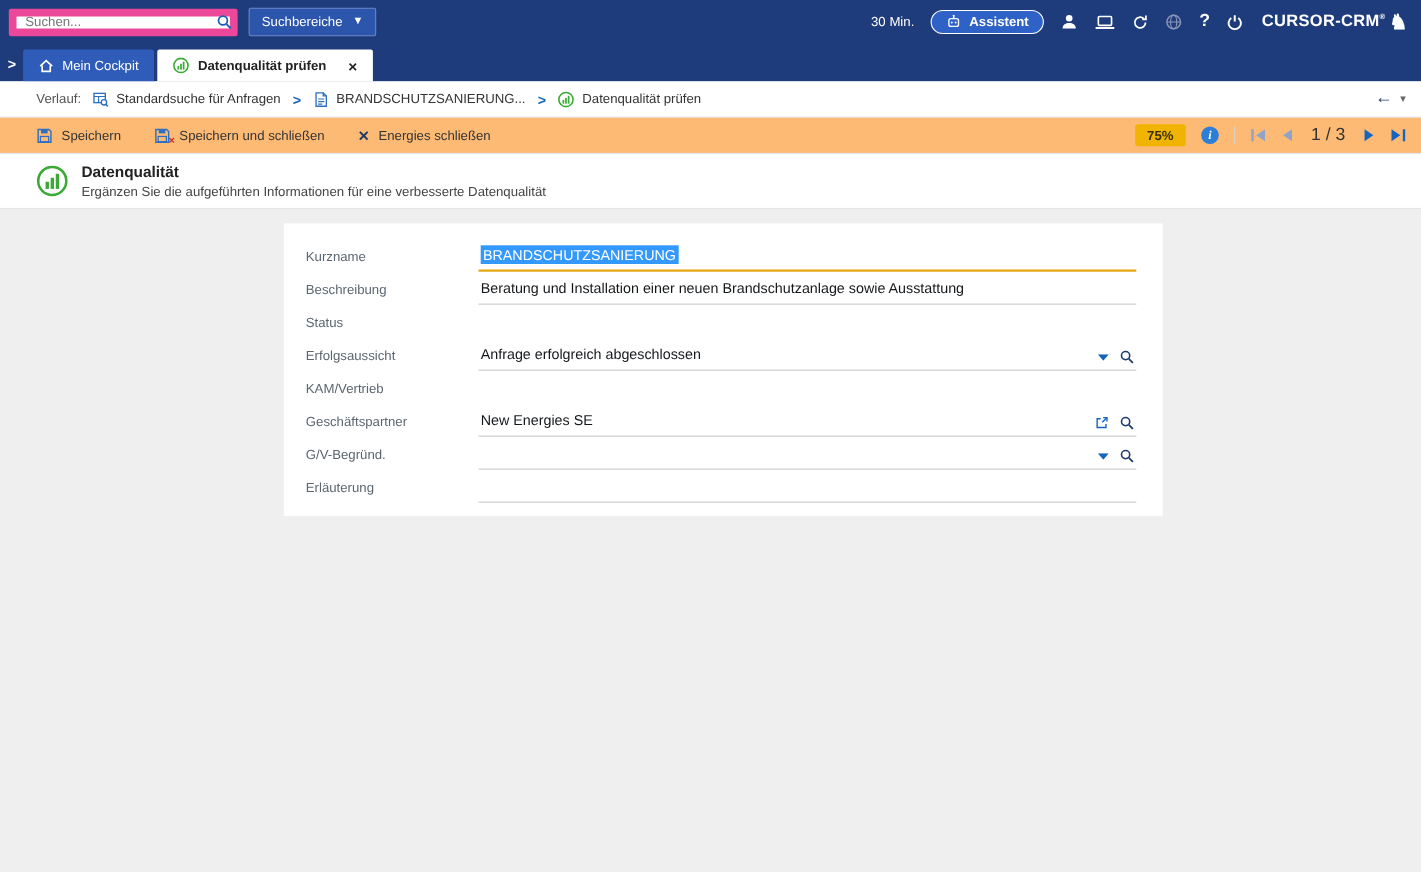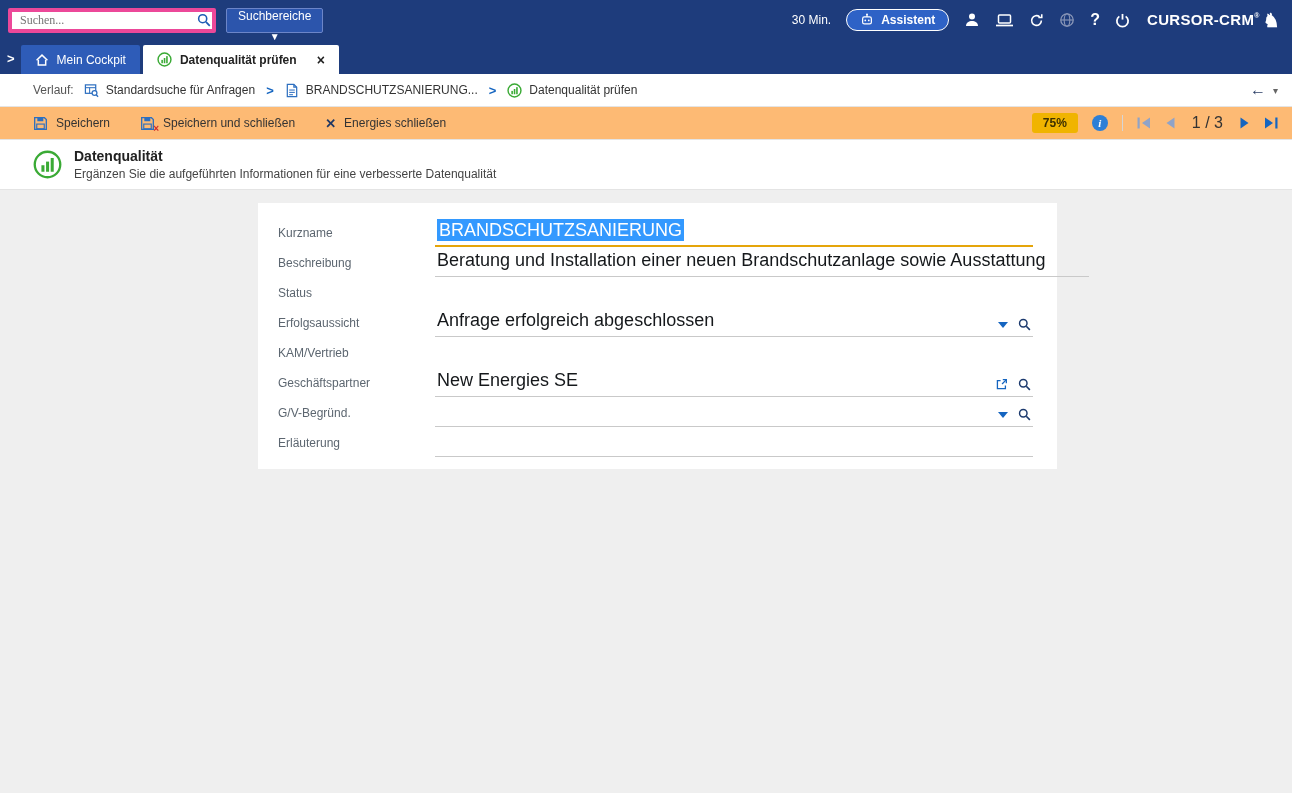--- a/index.html
+++ b/index.html
@@ -3,23 +3,23 @@
 <meta charset="utf-8">
 <style>
   * { margin:0; padding:0; box-sizing:border-box; }
   html,body { width:1292px; height:793px; overflow:hidden; }
   body { font-family:"Liberation Sans", sans-serif; background:#efefef; }
   .app { width:1292px; height:793px; display:flex; flex-direction:column; }
 
   
   .topbar { height:40px; background:#1e3c7c; display:flex; align-items:center; padding:0 12px 0 8px; gap:10px; color:#fff; flex:none; }
   .search-wrap { position:relative; width:208px; }
-  .search-input { width:100%; height:25px; border:4px solid #ec4899; border-radius:2px; padding:0 26px 0 8px; font-size:12px; font-family:Liberation Serif, serif; color:#ef4444; outline:none; }
+  .search-input { width:100%; height:25px; border:7px solid #ec4899; border-radius:2px; padding:0 26px 0 8px; font-size:12px; font-family:Liberation Sans, sans-serif; color:#ef4444; outline:none; }
   .search-icon-btn { position:absolute; right:5px; top:5px; color:#1d5cb4; cursor:pointer; display:flex; }
-  .areas-btn { height:25px; background:#2c55ac; border:1px solid #6c85c8; border-radius:2px; color:#fff; font-size:12px; font-family:inherit; display:flex; align-items:center; gap:9px; padding:0 11px; cursor:pointer;flex-direction:column; }
+  .areas-btn { height:25px; background:#2c55ac; border:1px solid #6c85c8; border-radius:2px; color:#fff; font-size:12px; font-family:inherit; display:flex; align-items:center; gap:9px; padding:12px 11px; cursor:pointer; }
   .areas-btn .chev { font-size:10px; line-height:1; }
   .topbar-right { margin-left:auto; display:flex; align-items:center; gap:15px; }
   .timer { font-size:12px; }
   .assistant-btn { display:flex; align-items:center; gap:7px; border:1px solid #fff; background:#2e62c6; border-radius:13px; padding:3px 13px; font-size:12px; font-weight:bold; color:#fff; font-family:inherit; cursor:pointer; }
   .icon-btn { color:#fff; display:flex; align-items:center; cursor:pointer; }
   .icon-btn.dim { color:#8a97b8; }
   .help-q { font-size:16px; font-weight:bold; }
   .brand { font-weight:bold; font-size:15px; letter-spacing:0.3px; display:flex; align-items:flex-start; gap:0; margin-left:2px; }
   .brand .reg { font-size:7px; margin-top:1px; }
   .brand .knight { font-size:19px; line-height:1; margin-left:3px; }
@@ -65,21 +65,21 @@
   .ph-sub { font-size:12px; color:#444; margin-top:3px; }
   .q-icon { display:flex; }
 
   
   .content { flex:1; background:#efefef; overflow:hidden; }
   .panel { width:799px; margin:13px 0 0 258px; background:#fff; padding:14px 24px 12px 20px; }
   .form-row { display:flex; align-items:flex-end; height:30px; }
   .field-label { width:157px; color:#5c6670; font-size:12px; padding-bottom:7px; flex:none; }
   .field-box { flex:1; position:relative; border-bottom:1px solid #c9c9c9; padding:2px 44px 5px 2px; min-height:22px; cursor:text; }
   .field-box.focused { border-bottom:2px solid #e5a50a; padding-bottom:4px; }
-  .field-value { font-size:18px; color:#15181b; white-space:nowrap; }
+  .field-value { font-size:13px; color:#15181b; white-space:nowrap; }
   .field-value.selected { background:#3399ff; color:#fff; padding:1px 2px; }
   .field-icons { position:absolute; right:2px; bottom:5px; display:flex; gap:10px; align-items:center; }
   .f-icon { display:flex; cursor:pointer; }
   .f-icon.dropdown { color:#1565c0; }
   .f-icon.search { color:#1c3a6e; }
   .f-icon.link { color:#1565c0; }
 </style>
 </head>
 <body>
 

